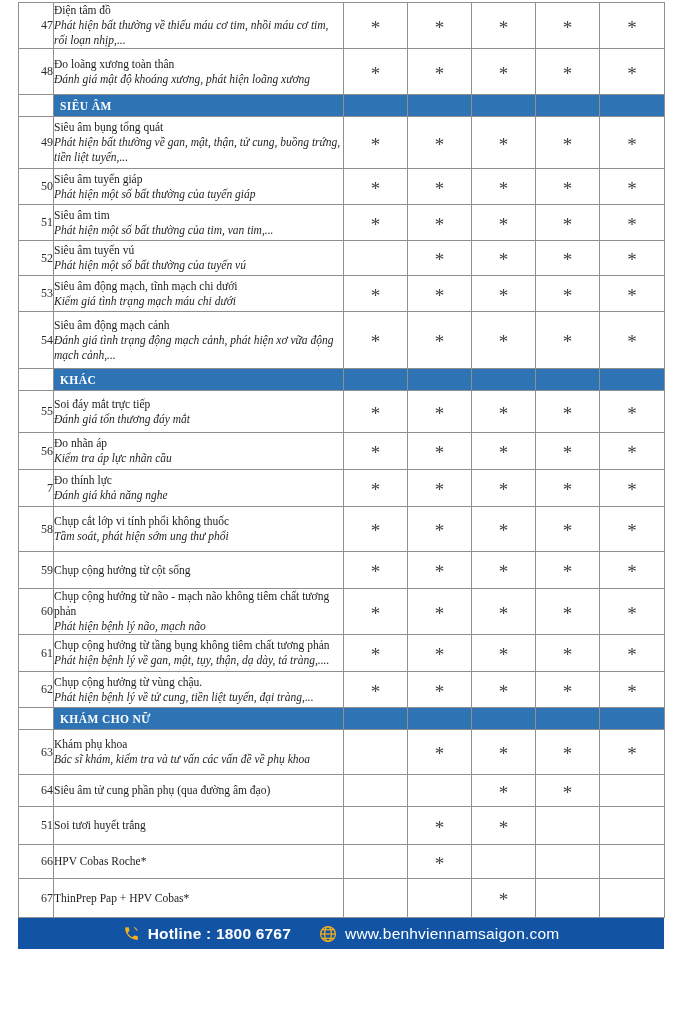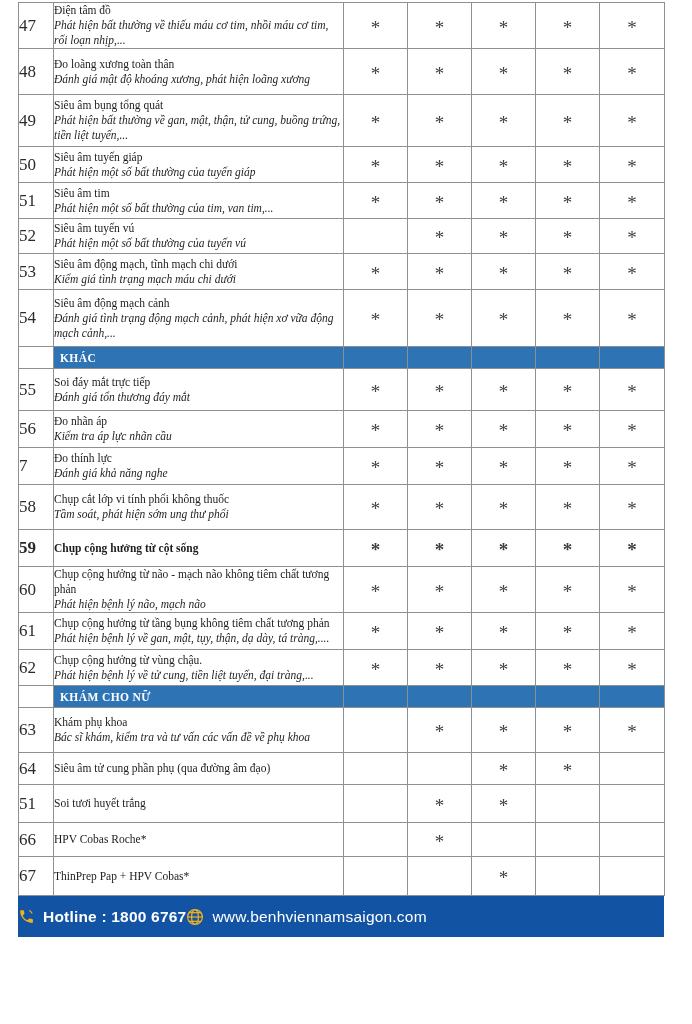--- a/index.html
+++ b/index.html
@@ -13,40 +13,40 @@
   table.services{
     border-collapse:collapse;table-layout:fixed;width:646px;
     color:#1c1c1c;
   }
   table.services td{
     border:1px solid #8f8f8f;
     padding:0;vertical-align:middle;
     overflow:hidden;
   }
   td.num-cell{
-    text-align:left;padding-right:6px;
-    font-size:17px;color:#2a2a2a;
+    text-align:right;padding-right:6px;
+    font-size:12px;color:#2a2a2a;
   }
   td.service-cell{padding:3px 4px 3px 6px;}
   .svc-name{font-size:11.5px;line-height:15px;color:#1c1c1c;}
   .svc-desc{font-style:italic;font-size:11.5px;line-height:15px;color:#242424;}
   td.mark-cell{text-align:center;}
   .mark{
     display:inline-block;font-size:19px;color:#3f3f3f;line-height:10px;
     transform:translateY(3px);font-family:"Liberation Serif",serif;
   }
   tr.section-row td{background:#2E74B5;}
   tr.section-row td.num-cell{background:#ffffff;}
   .section-label{
     color:#ffffff;font-weight:bold;font-size:11.5px;letter-spacing:0.4px;
     padding-left:6px;display:block;
   }
   .footer-bar{
-    width:646px;height:41px;background:#1254A3;
-    display:flex;align-items:center;
+    width:646px;height:31px;background:#1254A3;
+    display:flex;align-items:center;justify-content:center;gap:28px;
     font-family:"Liberation Sans","DejaVu Sans",sans-serif;
   }
   .footer-group{display:flex;align-items:center;gap:8px;}
   .hotline-text{color:#ffffff;font-size:15.5px;font-weight:bold;letter-spacing:0.2px;}
   .website-text{color:#ffffff;font-size:15.5px;font-weight:normal;letter-spacing:0.2px;}
   .icon{display:inline-flex;align-items:center;justify-content:center;}
 </style>
 </head>
 <body>
 
@@ -79,20 +79,31 @@
           <td class="service-cell">
             <div class="svc-name">Đo loãng xương toàn thân</div>
             <div class="svc-desc">Đánh giá mật độ khoáng xương, phát hiện loãng xương</div>
           </td>
           <td class="mark-cell"><span class="mark">*</span></td>
           <td class="mark-cell"><span class="mark">*</span></td>
           <td class="mark-cell"><span class="mark">*</span></td>
           <td class="mark-cell"><span class="mark">*</span></td>
           <td class="mark-cell"><span class="mark">*</span></td>
         </tr>
+        <tr class="section-row" style="height: 22px;">
+          <td class="num-cell"></td>
+          <td>
+            <span class="section-label">SIÊU ÂM</span>
+          </td>
+          <td></td>
+          <td></td>
+          <td></td>
+          <td></td>
+          <td></td>
+        </tr>
         <tr style="height: 52px;">
           <td class="num-cell"><span>49</span></td>
           <td class="service-cell">
             <div class="svc-name">Siêu âm bụng tổng quát</div>
             <div class="svc-desc">Phát hiện bất thường về gan, mật, thận, tử cung, buồng trứng, tiền liệt tuyến,...</div>
           </td>
           <td class="mark-cell"><span class="mark">*</span></td>
           <td class="mark-cell"><span class="mark">*</span></td>
           <td class="mark-cell"><span class="mark">*</span></td>
           <td class="mark-cell"><span class="mark">*</span></td>
@@ -210,21 +221,21 @@
           <td class="service-cell">
             <div class="svc-name">Chụp cắt lớp vi tính phổi không thuốc</div>
             <div class="svc-desc">Tầm soát, phát hiện sớm ung thư phổi</div>
           </td>
           <td class="mark-cell"><span class="mark">*</span></td>
           <td class="mark-cell"><span class="mark">*</span></td>
           <td class="mark-cell"><span class="mark">*</span></td>
           <td class="mark-cell"><span class="mark">*</span></td>
           <td class="mark-cell"><span class="mark">*</span></td>
         </tr>
-        <tr style="height: 37px; font-weight: bold;">
+        <tr style="height: 37px;">
           <td class="num-cell"><span>59</span></td>
           <td class="service-cell">
             <div class="svc-name">Chụp cộng hưởng từ cột sống</div>
           </td>
           <td class="mark-cell"><span class="mark">*</span></td>
           <td class="mark-cell"><span class="mark">*</span></td>
           <td class="mark-cell"><span class="mark">*</span></td>
           <td class="mark-cell"><span class="mark">*</span></td>
           <td class="mark-cell"><span class="mark">*</span></td>
         </tr>

